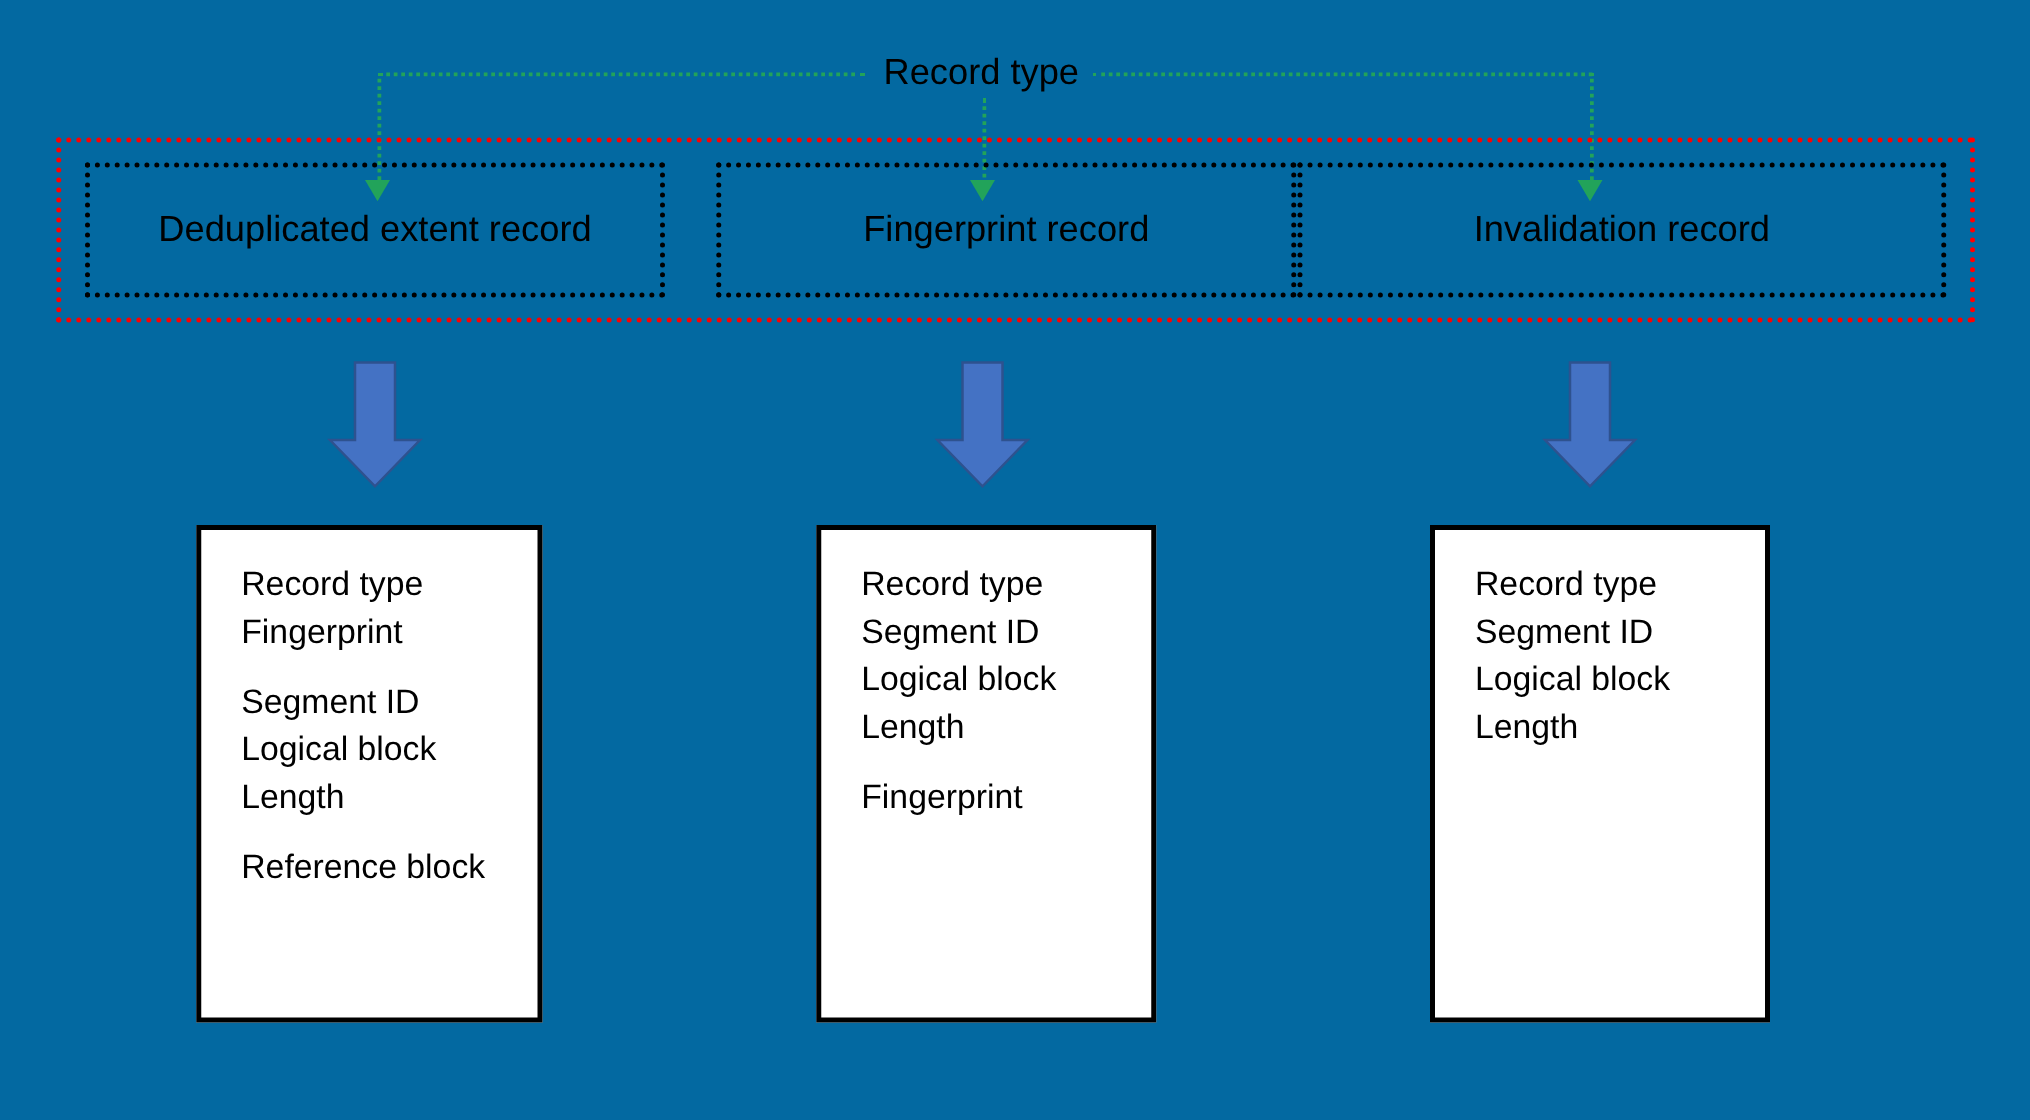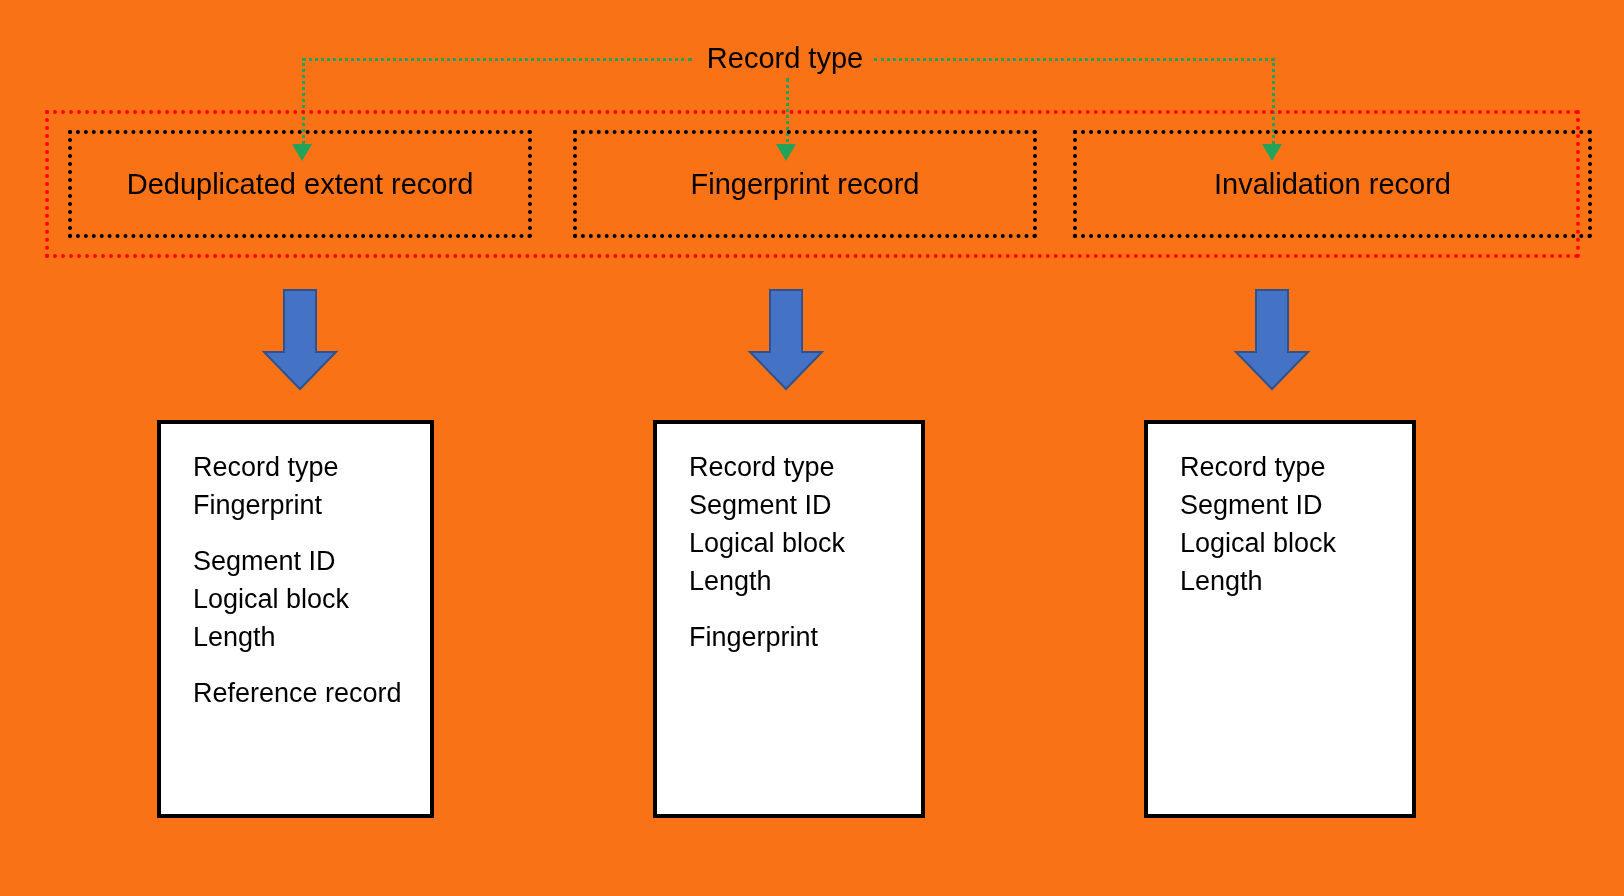--- a/index.html
+++ b/index.html
@@ -9,21 +9,21 @@
     background: #ffffff;
   }
   body {
     font-family: "Liberation Sans", sans-serif;
     color: #000000;
   }
   #canvas {
     position: relative;
     width: 1624px;
     height: 896px;
-    background: #f97316;
+    background: #0369a1;
     overflow: hidden;
   }
 
   
   .rt-label {
     position: absolute;
     left: 700px;
     top: 38px;
     width: 170px;
     text-align: center;
@@ -142,21 +142,21 @@
   <div class="red-box"></div>
 
   <div class="dotted-box" style="left:68px; width:464px;">
     <span class="label">Deduplicated extent record</span>
   </div>
 
   <div class="dotted-box" style="left:573px; width:464px;">
     <span class="label">Fingerprint record</span>
   </div>
 
-  <div class="dotted-box" style="left:1073px; width:519px;">
+  <div class="dotted-box" style="left:1038px; width:519px;">
     <span class="label">Invalidation record</span>
   </div>
 
   <svg class="blue-arrow" style="left:260px;" viewBox="0 0 80 104" preserveAspectRatio="none">
     <polygon points="24,2 56,2 56,64 76,64 40,101 4,64 24,64" fill="#4472C4" stroke="#2E528F" stroke-width="2"></polygon>
   </svg>
 
   <svg class="blue-arrow" style="left:746px;" viewBox="0 0 80 104" preserveAspectRatio="none">
     <polygon points="24,2 56,2 56,64 76,64 40,101 4,64 24,64" fill="#4472C4" stroke="#2E528F" stroke-width="2"></polygon>
   </svg>
@@ -167,21 +167,21 @@
 
   <div class="field-box" style="left:157px; width:277px;">
     <div class="field-list">
       <div class="field-line">Record type</div>
       <div class="field-line">Fingerprint</div>
       <div class="field-line spacer"></div>
       <div class="field-line">Segment ID</div>
       <div class="field-line">Logical block</div>
       <div class="field-line">Length</div>
       <div class="field-line spacer"></div>
-      <div class="field-line">Reference record</div>
+      <div class="field-line">Reference block</div>
     </div>
   </div>
 
   <div class="field-box" style="left:653px; width:272px;">
     <div class="field-list">
       <div class="field-line">Record type</div>
       <div class="field-line">Segment ID</div>
       <div class="field-line">Logical block</div>
       <div class="field-line">Length</div>
       <div class="field-line spacer"></div>

